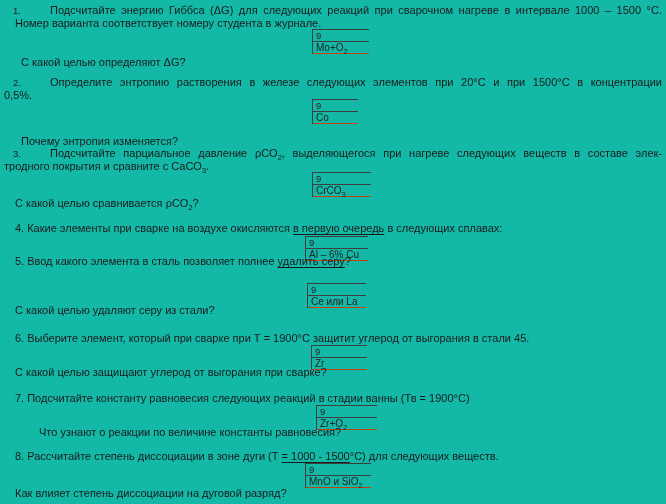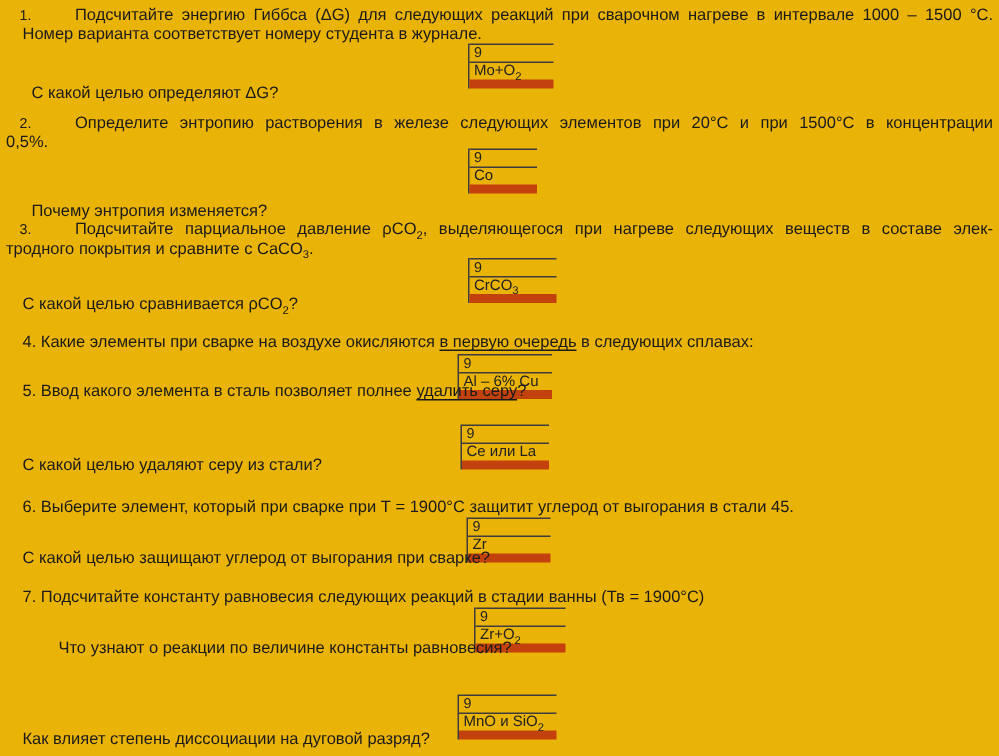--- a/index.html
+++ b/index.html
@@ -1,38 +1,38 @@
 <!DOCTYPE html>
 <html><head>
 <meta charset="utf-8">
 <style>
   html,body { margin:0; padding:0; background:#ffffff; }
   .page {
-    position:relative; width:666px; height:504px; background:#eab308;
+    position:relative; width:666px; height:504px; background:#14b8a6;
     font-family:"Liberation Sans", sans-serif; font-size:11px; color:#1b1b1b;
     overflow:hidden;
   }
   .abs { position:absolute; line-height:13px; white-space:nowrap; }
   
   .jline {
     position:absolute; text-align:justify; text-align-last:justify;
     height:13px; line-height:13px; overflow:hidden; white-space:normal;
   }
   .jline::after { content:""; display:inline-block; width:100%; }
   .num1 { display:inline-block; width:37px; font-size:9.5px; }
   .qnum { margin-right:3px; }
   sub { font-size:7.5px; line-height:0; }
   .u { text-decoration:underline; text-underline-offset:2px; }
   .qbox {
     position:absolute; border-left:1px solid #3d3d3d;
     font-size:10px; line-height:11px; width:max-content; color:#222;
   }
   .qbox .row1 { border-top:1px solid #3d3d3d; border-bottom:1px solid #3d3d3d;
     padding:0 8px 1px 3px; height:10px; font-size:9.5px; }
-  .qbox .row2 { border-bottom:6px solid #c2410c; padding:0 8px 1px 3px; height:10px; }
+  .qbox .row2 { border-bottom:1px solid #c2410c; padding:0 8px 1px 3px; height:10px; }
 </style>
 </head>
 <body>
 
 <div class="page">
 
   <div class="jline" style="left:13px; top:4px; width:649px;"><span class="num1">1.</span><span>Подсчитайте энергию Гиббса (ΔG) для следующих реакций при сварочном нагреве в интервале 1000 – 1500 °С.</span></div>
   <div class="abs" style="left:4px; top:17px;margin-left:11px;">Номер варианта соответствует номеру студента в журнале.</div>
   <div class="qbox" style="left:312px; top:29px; min-width:56px;">
     <div class="row1">9</div>
@@ -76,19 +76,20 @@
   </div>
   <div class="abs" style="left:15px; top:366px;">С какой целью защищают углерод от выгорания при сварке?</div>
 
   <div class="abs" style="left:15px; top:392px;"><span class="qnum">7.</span><span>Подсчитайте константу равновесия следующих реакций в стадии ванны (Тв = 1900°С)</span></div>
   <div class="qbox" style="left:316px; top:405px; min-width:60px;">
     <div class="row1">9</div>
     <div class="row2"><span>Zr+O</span><sub>2</sub></div>
   </div>
   <div class="abs" style="left:15px; top:426px;margin-left:24px;">Что узнают о реакции по величине константы равновесия?</div>
 
+  <div class="abs" style="left:15px; top:450px;"><span class="qnum">8.</span><span>Рассчитайте степень диссоциации в зоне дуги (Т </span><span class="u">= 1000 - 1500</span><span>°С) для следующих веществ.</span></div>
   <div class="qbox" style="left:305px; top:463px; min-width:58px;">
     <div class="row1">9</div>
     <div class="row2"><span>MnO и SiO</span><sub>2</sub></div>
   </div>
   <div class="abs" style="left:15px; top:487px;">Как влияет степень диссоциации на дуговой разряд?</div>
 
 </div>
 
 </body></html>

